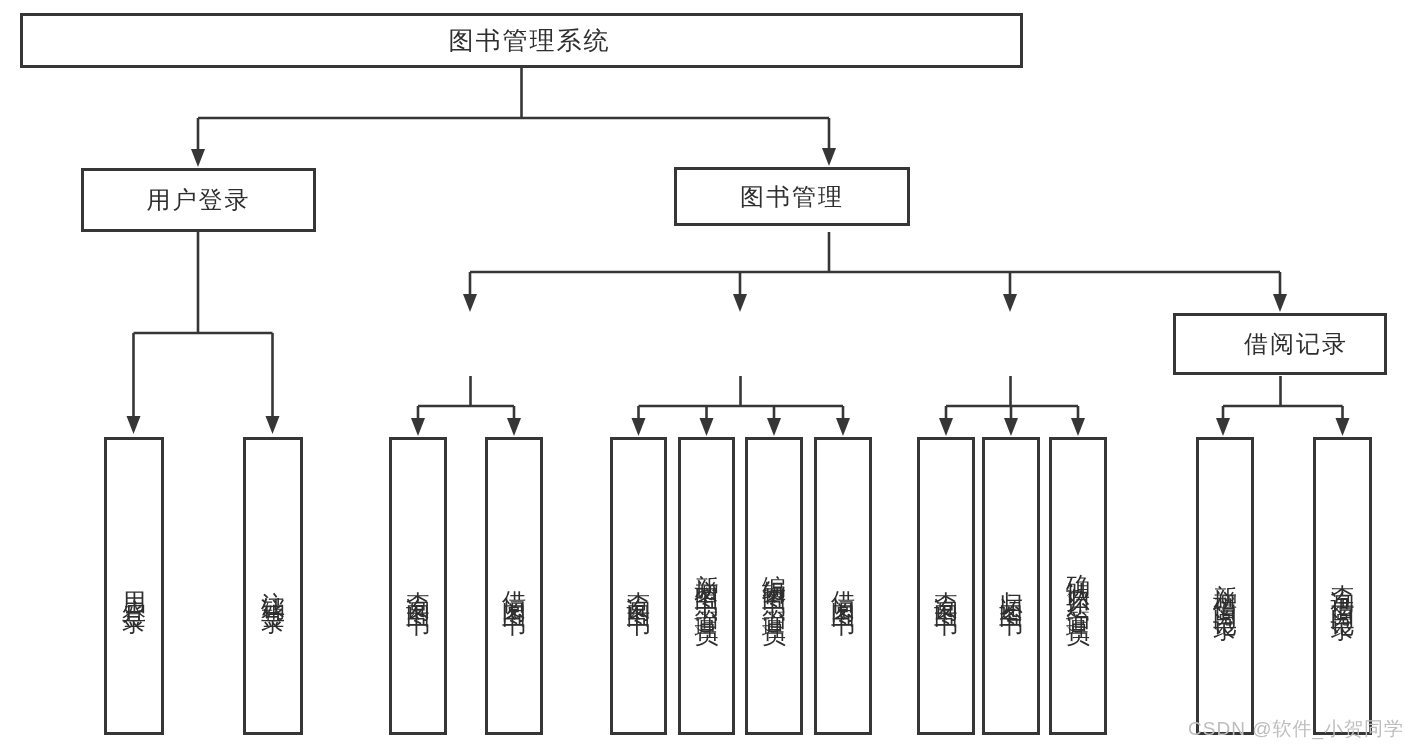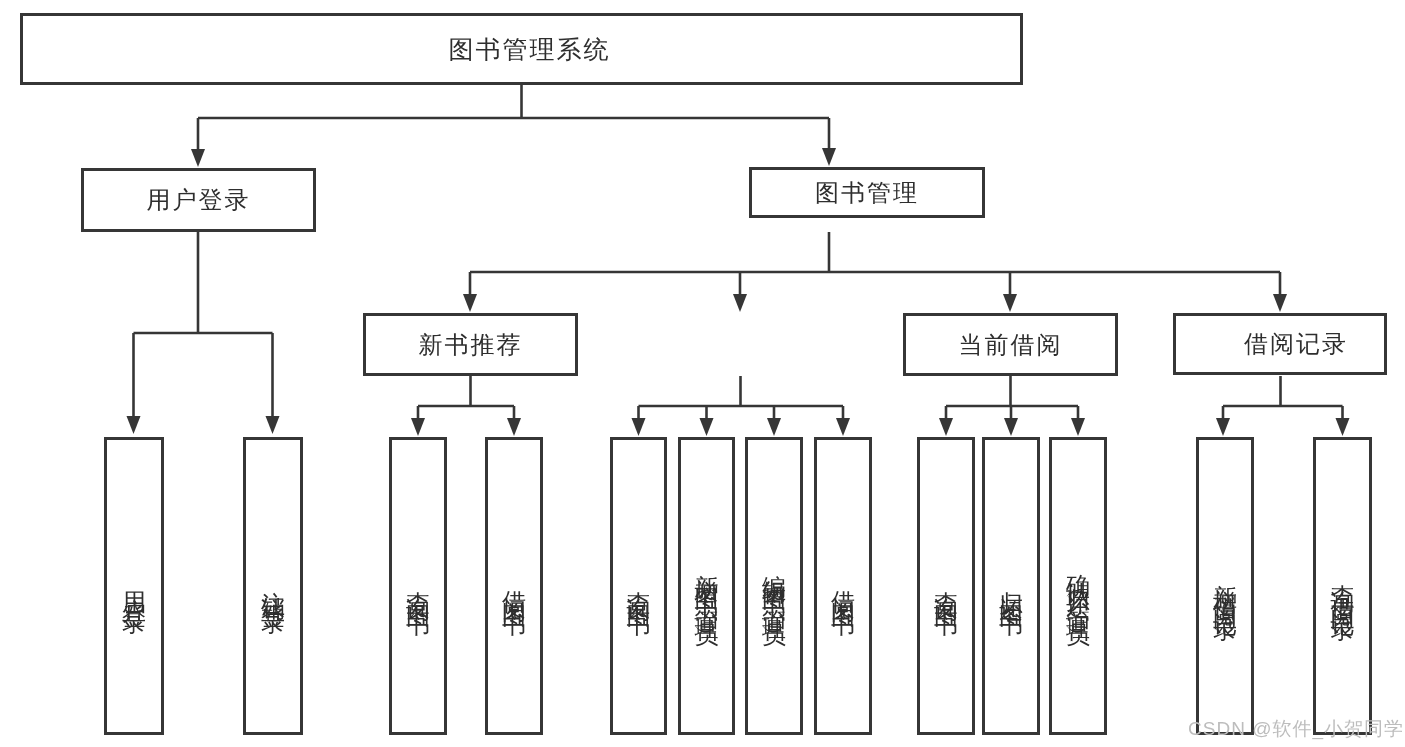--- a/index.html
+++ b/index.html
@@ -98,37 +98,31 @@
 
       <polygon points="946,436 939,418 953,418"></polygon>
       <polygon points="1011,436 1004,418 1018,418"></polygon>
       <polygon points="1078,436 1071,418 1085,418"></polygon>
 
       <polygon points="1223,436 1216,418 1230,418"></polygon>
       <polygon points="1342.5,436 1335.5,418 1349.5,418"></polygon>
     </g>
   </svg>
 
-  <div class="node" style="left:20px; top:13px; width:1003px; height:72px;padding-left:16px;">
+  <div class="node" style="left:20px; top:13px; width:1003px; height:55px;padding-left:16px;">
     <span class="root-label">图书管理系统</span>
   </div>
 
   <div class="node" style="left:81px; top:168px; width:235px; height:64px;">
     <span class="h-label">用户登录</span>
   </div>
-  <div class="node" style="left:749px; top:167px; width:236px; height:51px;">
+  <div class="node" style="left:674px; top:167px; width:236px; height:59px;">
     <span class="h-label">图书管理</span>
   </div>
 
-  <div class="node" style="left:363px; top:313px; width:215px; height:63px;">
-    <span class="h-label">新书推荐</span>
-  </div>
-  <div class="node" style="left:903px; top:313px; width:215px; height:63px;">
-    <span class="h-label">当前借阅</span>
-  </div>
   <div class="node" style="left:1173px; top:313px; width:214px; height:62px;padding-left:32px;">
     <span class="h-label">借阅记录</span>
   </div>
 
   <div class="node" style="left:104px; top:437px; width:60px; height:298px;">
     <span class="v-label">用户登录</span>
   </div>
   <div class="node" style="left:243px; top:437px; width:60px; height:298px;">
     <span class="v-label">注销登录</span>
   </div>

